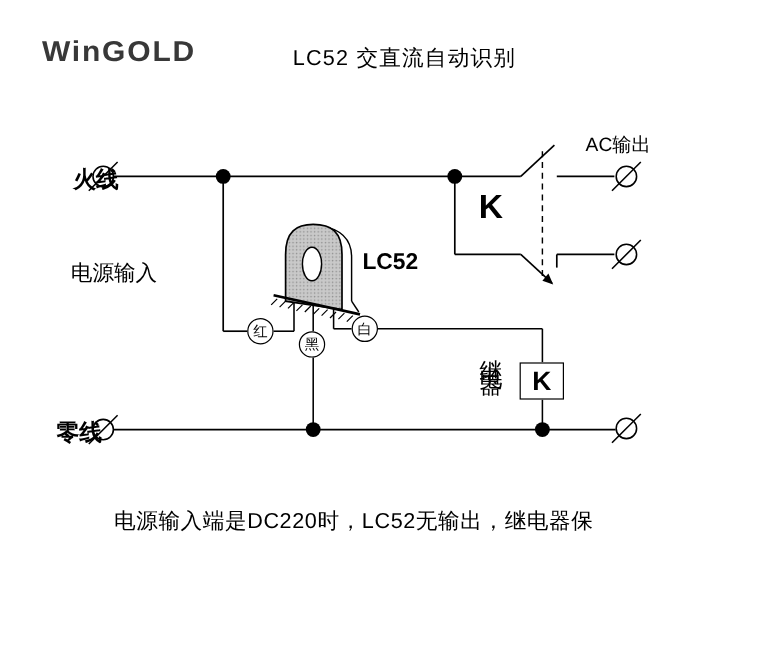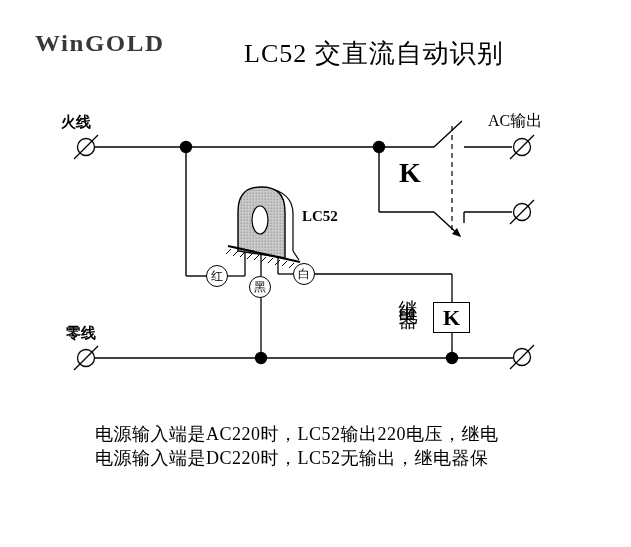--- a/index.html
+++ b/index.html
@@ -1,29 +1,29 @@
 <!DOCTYPE html>
 <html><head>
 <meta charset="utf-8">
 <style>
   html,body{margin:0;padding:0;background:#ffffff;}
   #page{position:relative;width:545px;height:547px;background:#ffffff;overflow:hidden;
-        font-family:Liberation Serif, serif;color:#000;}
+        font-family:Liberation Sans, sans-serif;color:#000;}
   .abs{position:absolute;white-space:nowrap;}
   .logo{left:35px;top:30px;font-size:25px;font-weight:900;color:#383838;letter-spacing:1.5px;
         transform:scaleY(0.96);transform-origin:left top;}
-  .title{left:244px;top:36px;font-size:26px;letter-spacing:1px;}
-  .wire-big{font-size:15px;font-weight:bold;}
+  .title{left:244px;top:36px;font-size:18px;letter-spacing:1px;}
+  .wire-big{font-size:19px;font-weight:bold;margin-top:24px;}
   .lbl-live{left:61px;top:113px;}
-  .lbl-neutral{left:66px;top:324px;}
+  .lbl-neutral{left:47px;top:324px;}
   .lbl-input{left:59px;top:215px;font-size:18px;}
   .lbl-ac{left:488px;top:111px;font-size:16px;}
   .lbl-dc{left:488px;top:232px;font-size:18px;}
   .lbl-kswitch{left:399px;top:157px;font-size:28px;font-weight:bold;}
-  .lbl-lc52{left:302px;top:208px;font-size:15px;font-weight:bold;}
+  .lbl-lc52{left:302px;top:208px;font-size:19px;font-weight:bold;}
   .lbl-relay{left:396px;top:284px;font-size:19px;writing-mode:vertical-rl;text-orientation:upright;
              letter-spacing:6px;line-height:24px;}
   .relay-box{left:433px;top:302px;width:37px;height:31px;border:1.5px solid #000;background:#fff;
              display:flex;align-items:center;justify-content:center;font-size:22px;font-weight:bold;
              box-sizing:border-box;}
   .badge{width:22px;height:22px;border:1px solid #000;border-radius:50%;background:#fff;
          font-size:12px;display:flex;align-items:center;justify-content:center;box-sizing:border-box;}
   .badge-red{left:206px;top:265px;}
   .badge-black{left:249px;top:276px;}
   .badge-white{left:293px;top:263px;}
@@ -126,31 +126,31 @@
           <line x1="510" y1="369" x2="534" y2="345"></line>
       </g>
     </g>
   </svg>
 
   <div class="abs logo">WinGOLD</div>
   <div class="abs title">LC52 交直流自动识别</div>
 
   <div class="abs wire-big lbl-live">火线</div>
   <div class="abs wire-big lbl-neutral">零线</div>
+  <div class="abs lbl-input">电源输入</div>
   <div class="abs lbl-ac">AC输出</div>
   <div class="abs lbl-kswitch">K</div>
   <div class="abs lbl-lc52">LC52</div>
   <div class="abs lbl-relay">继电器</div>
 
   <div class="abs relay-box">
     <span>K</span>
   </div>
 
   <div class="abs badge badge-red">红</div>
   <div class="abs badge badge-black">黑</div>
   <div class="abs badge badge-white">白</div>
 
   <div class="abs notes">
-    <div>电源输入端是AC220时，LC52输出220电压，继电</div>
     <div>电源输入端是DC220时，LC52无输出，继电器保</div>
   </div>
 
 </div>
 
 </body></html>

